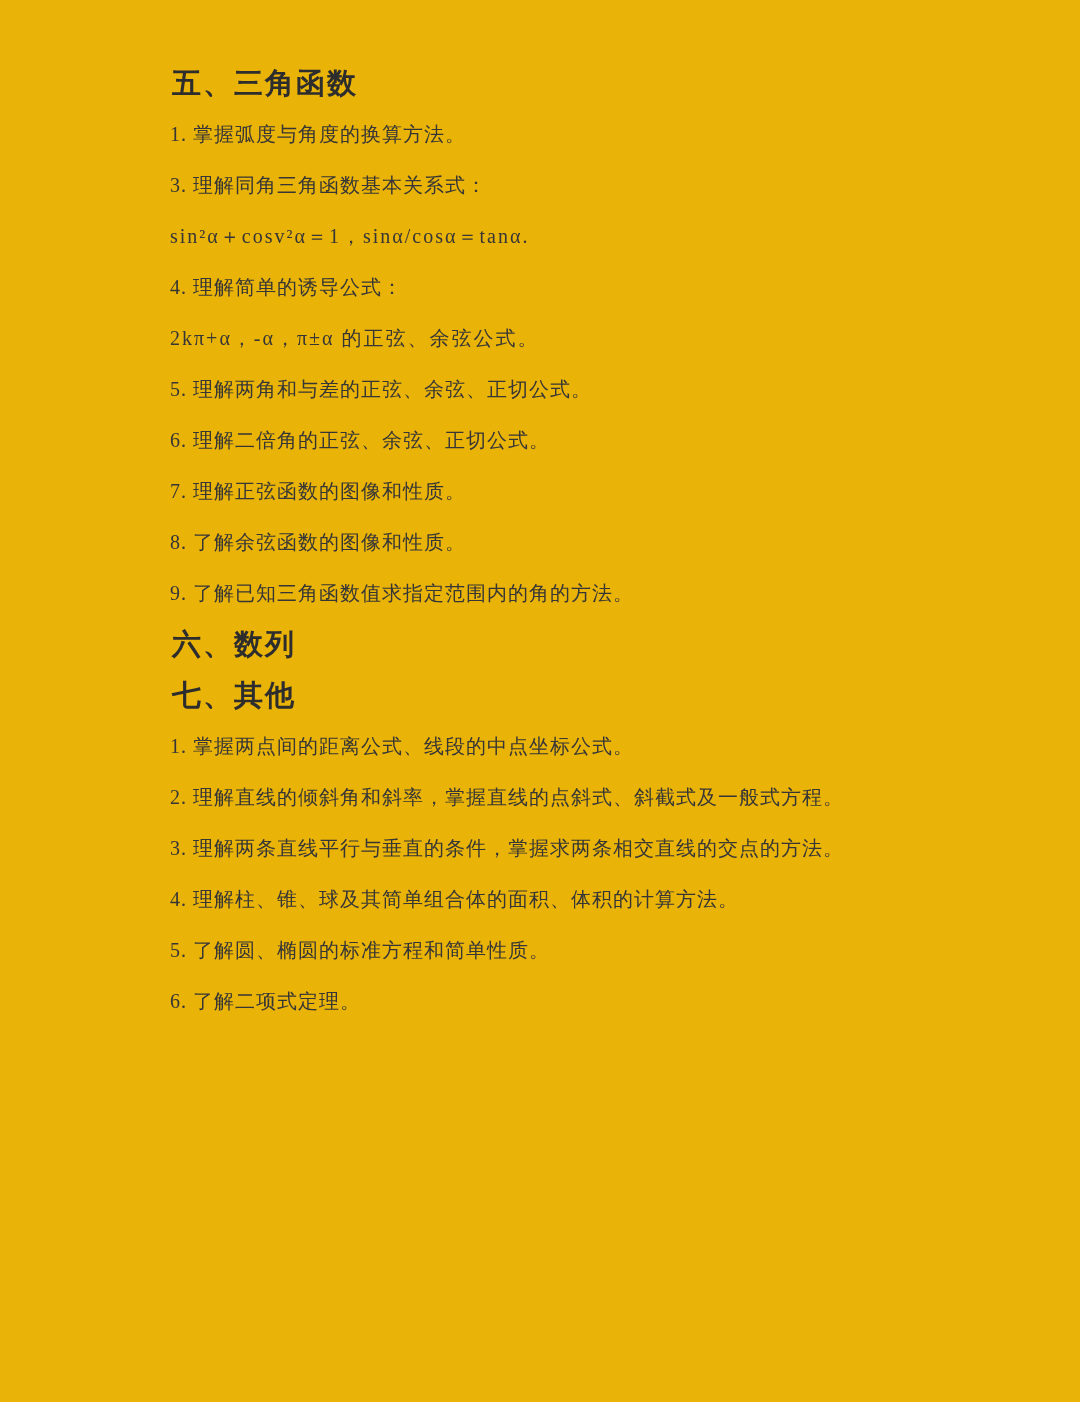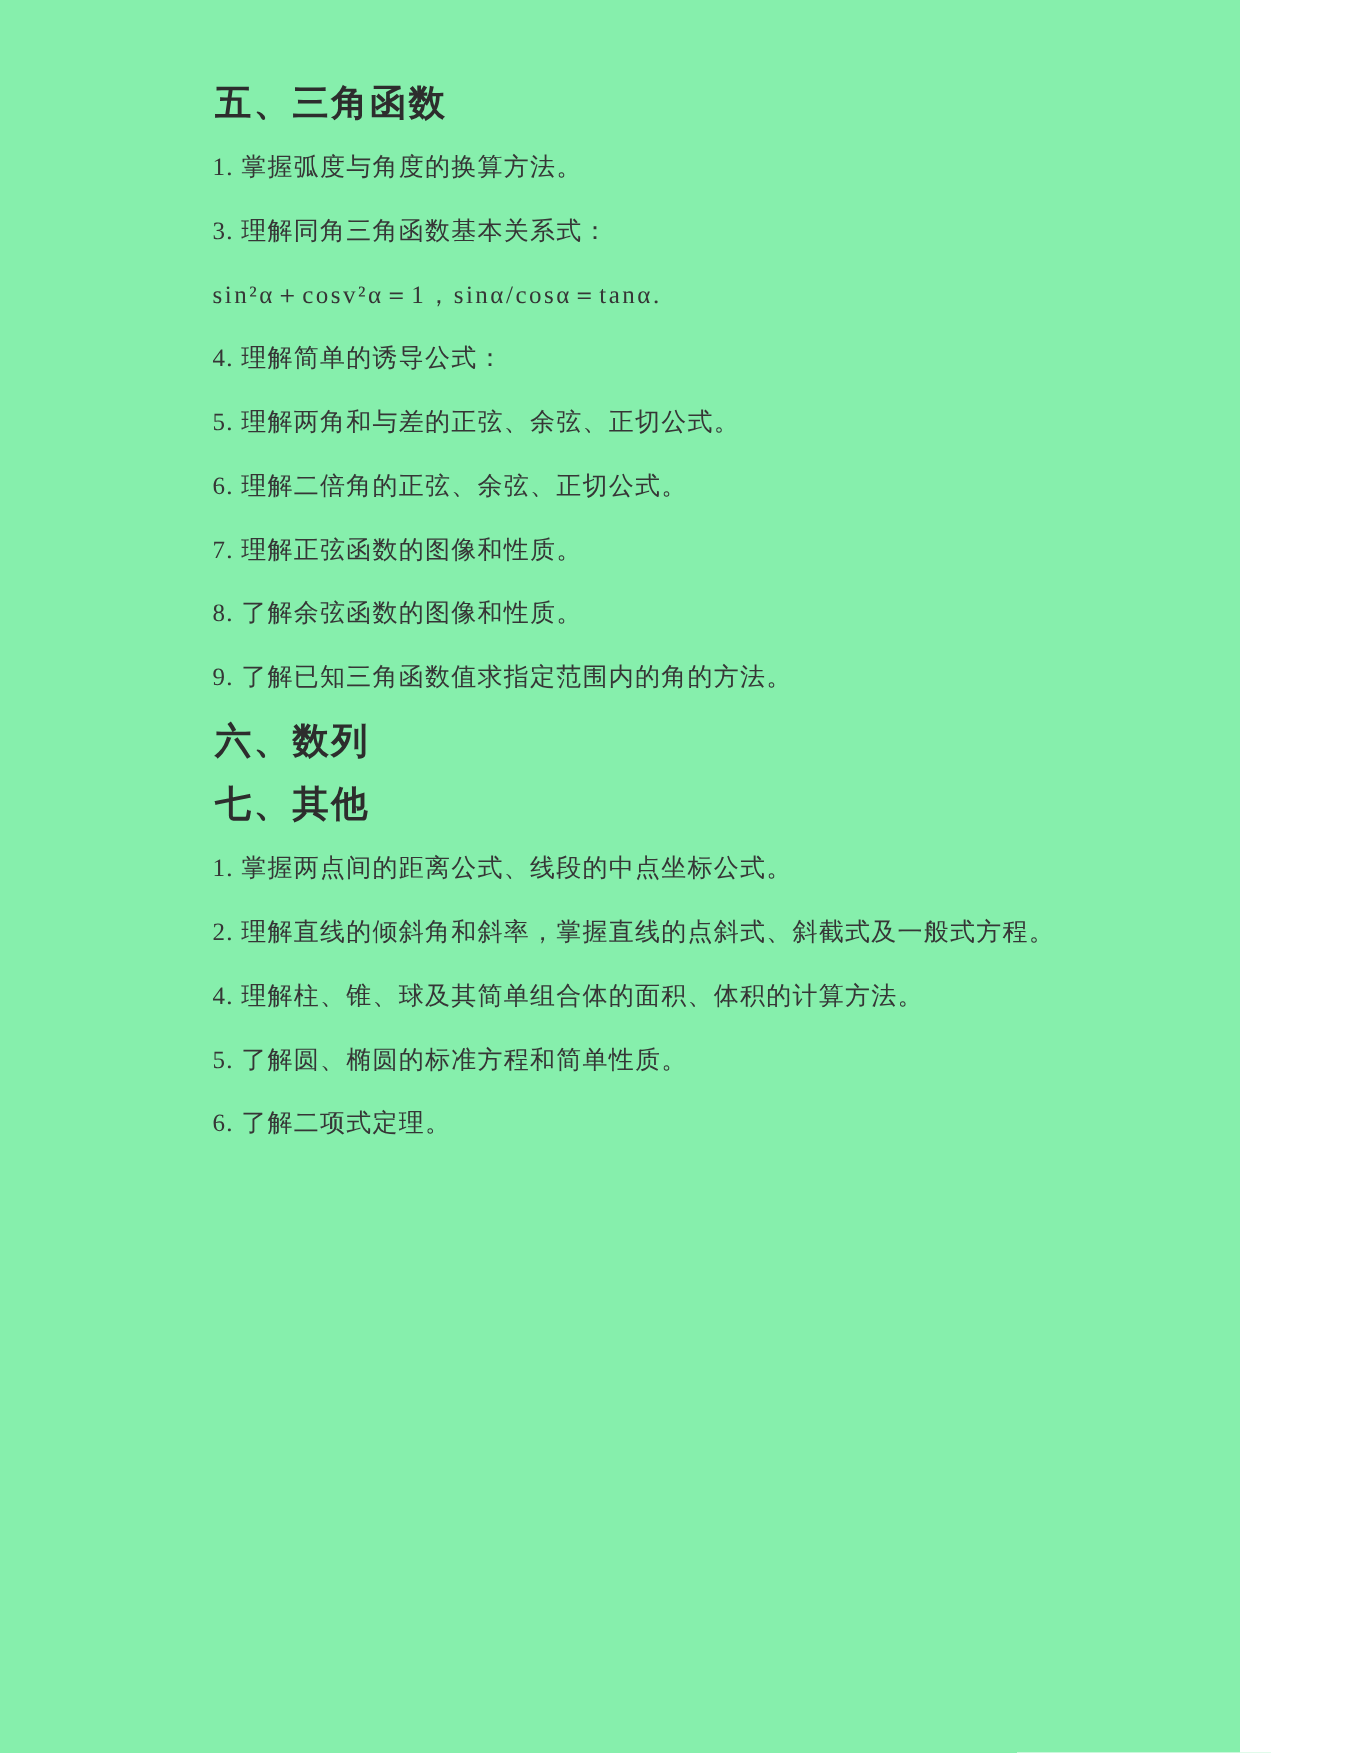--- a/index.html
+++ b/index.html
@@ -2,24 +2,24 @@
 <html><head>
 <meta charset="utf-8">
 <style>
   html, body {
     margin: 0;
     padding: 0;
     background: #ffffff;
   }
   .page {
     position: relative;
-    width: 992px;
+    width: 1080px;
     height: 1402px;
     box-sizing: border-box;
-    background: #86efac;
+    background: #eab308;
     padding: 58px 115px 0 112px;
     overflow: hidden;
   }
   .heading {
     margin: 0;
     text-indent: 60px;
     font-family: "Liberation Sans", "DejaVu Sans", sans-serif;
     font-weight: 700;
     font-size: 29px;
     line-height: 51px;
@@ -44,28 +44,30 @@
 </head>
 <body>
 
 <div class="page">
 
   <h2 class="heading">五、三角函数</h2>
   <p class="para">1. 掌握弧度与角度的换算方法。</p>
   <p class="para">3. 理解同角三角函数基本关系式：</p>
   <p class="para formula">sin²α＋cosv²α＝1，sinα/cosα＝tanα.</p>
   <p class="para">4. 理解简单的诱导公式：</p>
+  <p class="para formula">2kπ+α，-α，π±α 的正弦、余弦公式。</p>
   <p class="para">5. 理解两角和与差的正弦、余弦、正切公式。</p>
   <p class="para">6. 理解二倍角的正弦、余弦、正切公式。</p>
   <p class="para">7. 理解正弦函数的图像和性质。</p>
   <p class="para">8. 了解余弦函数的图像和性质。</p>
   <p class="para">9. 了解已知三角函数值求指定范围内的角的方法。</p>
 
   <h2 class="heading">六、数列</h2>
 
   <h2 class="heading">七、其他</h2>
   <p class="para">1. 掌握两点间的距离公式、线段的中点坐标公式。</p>
   <p class="para">2. 理解直线的倾斜角和斜率，掌握直线的点斜式、斜截式及一般式方程。</p>
+  <p class="para">3. 理解两条直线平行与垂直的条件，掌握求两条相交直线的交点的方法。</p>
   <p class="para">4. 理解柱、锥、球及其简单组合体的面积、体积的计算方法。</p>
   <p class="para">5. 了解圆、椭圆的标准方程和简单性质。</p>
   <p class="para">6. 了解二项式定理。</p>
 
 </div>
 
 </body></html>

